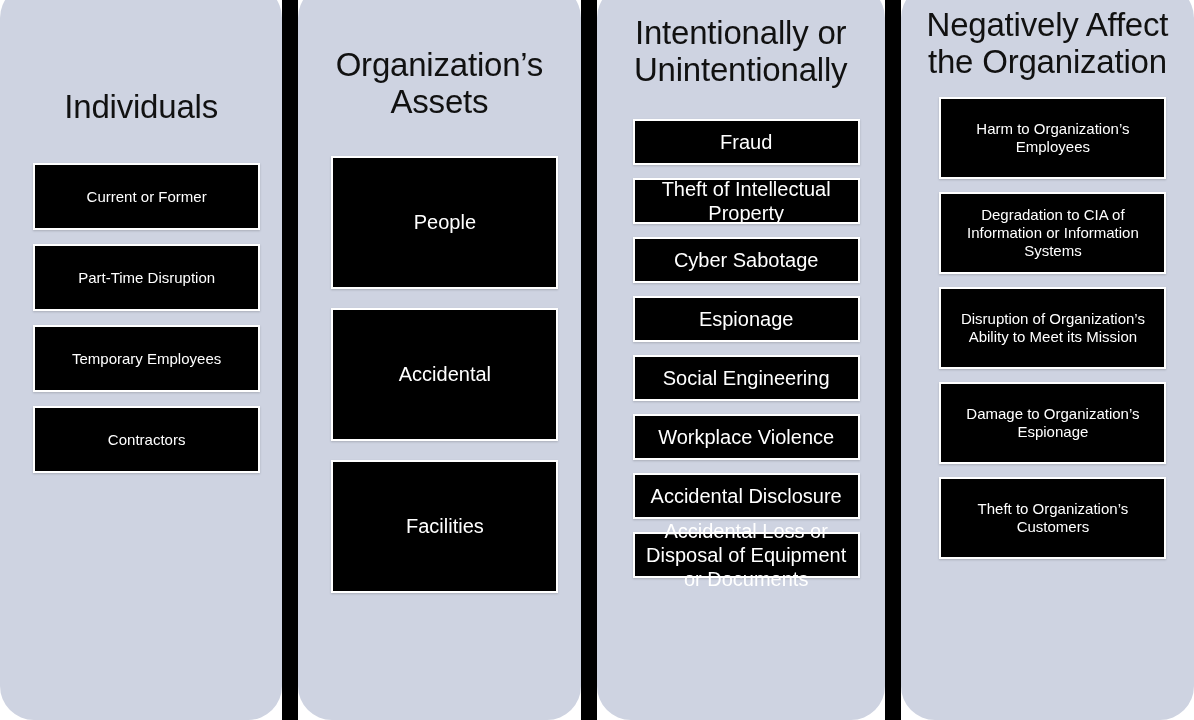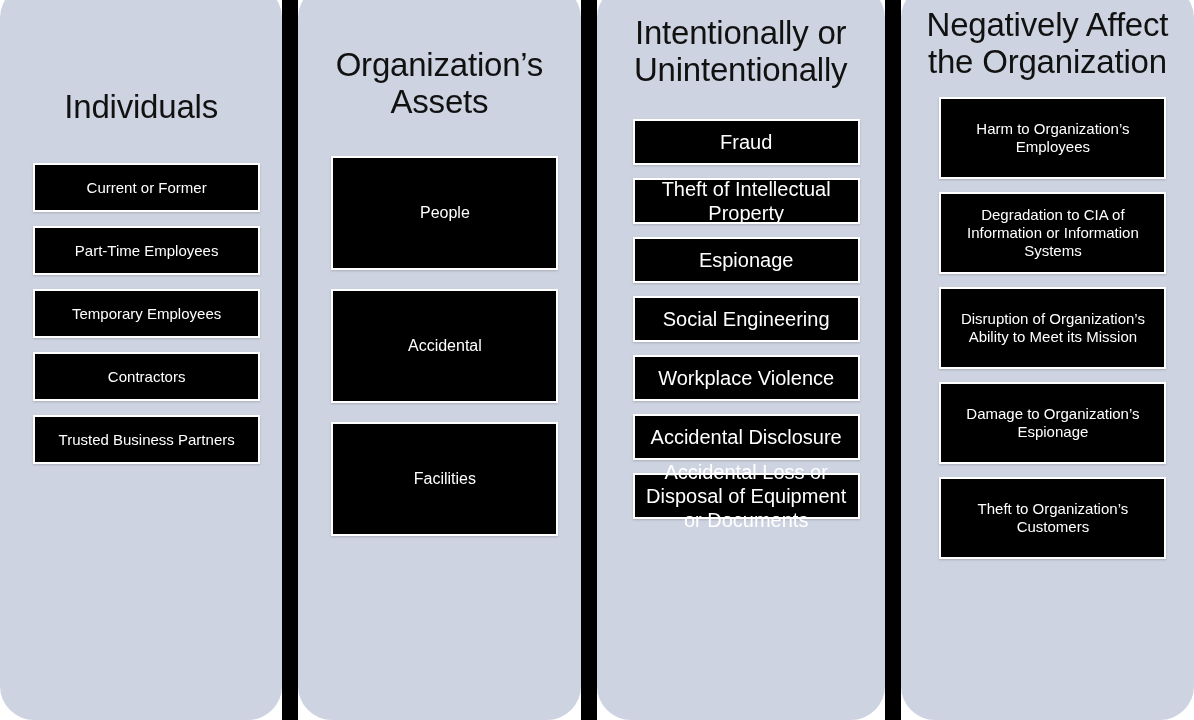--- a/index.html
+++ b/index.html
@@ -100,29 +100,29 @@
     align-items: center;
     justify-content: center;
     text-align: center;
     line-height: 1.2;
     box-shadow: 0 1px 2px rgba(0,0,0,0.18);
     margin-left: 11px;
   }
 
   .col-1 .box {
     width: 227px;
-    height: 49px;
+    height: 67px;
     margin-bottom: 14px;
     font-size: 15px;
   }
   .col-2 .box {
     width: 227px;
-    height: 114px;
+    height: 133px;
     margin-bottom: 19px;
-    font-size: 16px;
+    font-size: 20px;
   }
   .col-3 .box {
     width: 227px;
     height: 46px;
     margin-bottom: 13px;
     font-size: 20px;
     padding: 0 3px;
   }
   .col-4 .box {
     width: 227px;
@@ -139,30 +139,27 @@
 
 <div id="diagram">
 
   <div class="column col-1">
     <div class="col-title">Individuals</div>
     <div class="box-list">
       <div class="box">
           <span>Current or Former</span>
         </div>
       <div class="box">
-          <span>Part-Time Employees</span>
+          <span>Part-Time Disruption</span>
         </div>
       <div class="box">
           <span>Temporary Employees</span>
         </div>
       <div class="box">
           <span>Contractors</span>
-        </div>
-      <div class="box">
-          <span>Trusted Business Partners</span>
         </div>
     </div>
   </div>
 
   <div class="divider">
       <i></i>
     </div>
 
   <div class="column col-2">
     <div class="col-title">Organization’s Assets</div>
@@ -186,20 +183,23 @@
   <div class="column col-3">
     <div class="col-title">Intentionally or Unintentionally</div>
     <div class="box-list">
       <div class="box">
           <span>Fraud</span>
         </div>
       <div class="box">
           <span>Theft of Intellectual Property</span>
         </div>
       <div class="box">
+          <span>Cyber Sabotage</span>
+        </div>
+      <div class="box">
           <span>Espionage</span>
         </div>
       <div class="box">
           <span>Social Engineering</span>
         </div>
       <div class="box">
           <span>Workplace Violence</span>
         </div>
       <div class="box">
           <span>Accidental Disclosure</span>

